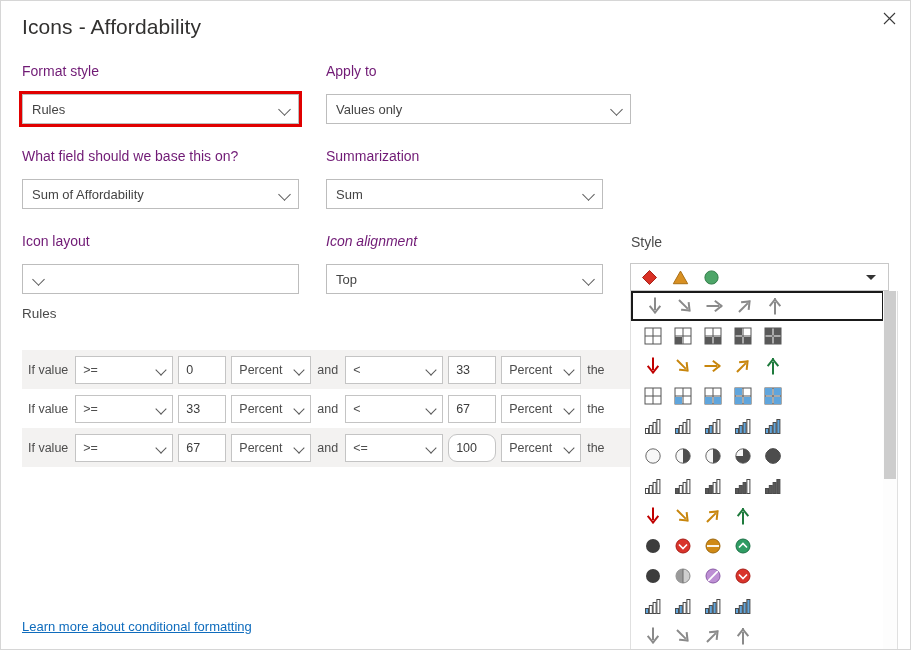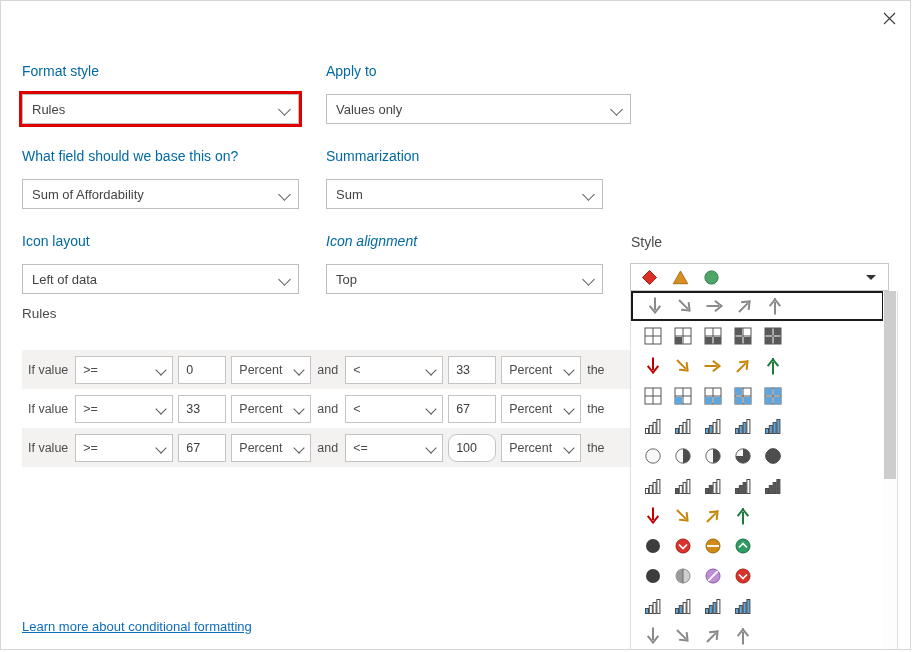--- a/index.html
+++ b/index.html
@@ -47,21 +47,21 @@
     top: 14px;
     font-size: 21px;
     font-weight: 400;
     color: #323130;
     letter-spacing: 0.1px;
   }
 
   .fieldlabel {
     position: absolute;
     font-size: 14px;
-    color: #0369a1;
+    color: #701a75;
     font-weight: 400;
   }
 
   .combo {
     position: absolute;
     box-sizing: border-box;
     border: 1px solid #bdbdbd;
     background: #fff;
     height: 30px;
     display: flex;
@@ -260,20 +260,21 @@
 <body>
 
 <div class="dialog">
 
   <button class="close-btn" title="Close">
     <svg width="13" height="13" viewBox="0 0 13 13" aria-hidden="true">
       <path d="M1 1 L12 12 M12 1 L1 12" stroke="#3b3b3b" stroke-width="1.1" fill="none"></path>
     </svg>
   </button>
 
+  <div class="title">Icons - Affordability</div>
 
   <div class="fieldlabel" style="left:21px; top:62px;">Format style</div>
   <div class="combo highlight" style="left:21px; top:93px; width:277px;">
     <span class="ctext">Rules</span>
     <span class="chev"></span>
   </div>
 
   <div class="fieldlabel" style="left:325px; top:62px;text-align:right;">Apply to</div>
   <div class="combo" style="left:325px; top:93px; width:305px;">
     <span class="ctext">Values only</span>
@@ -287,21 +288,20 @@
   </div>
 
   <div class="fieldlabel" style="left:325px; top:147px;">Summarization</div>
   <div class="combo" style="left:325px; top:178px; width:277px;">
     <span class="ctext">Sum</span>
     <span class="chev"></span>
   </div>
 
   <div class="fieldlabel" style="left:21px; top:232px;">Icon layout</div>
   <div class="combo" style="left:21px; top:263px; width:277px;">
-    <span class="ctext">Left of data</span>
     <span class="chev"></span>
   </div>
 
   <div class="fieldlabel" style="left:325px; top:232px;font-style:italic;">Icon alignment</div>
   <div class="combo" style="left:325px; top:263px; width:277px;">
     <span class="ctext">Top</span>
     <span class="chev"></span>
   </div>
 
   <div class="rules-label">Rules</div>

